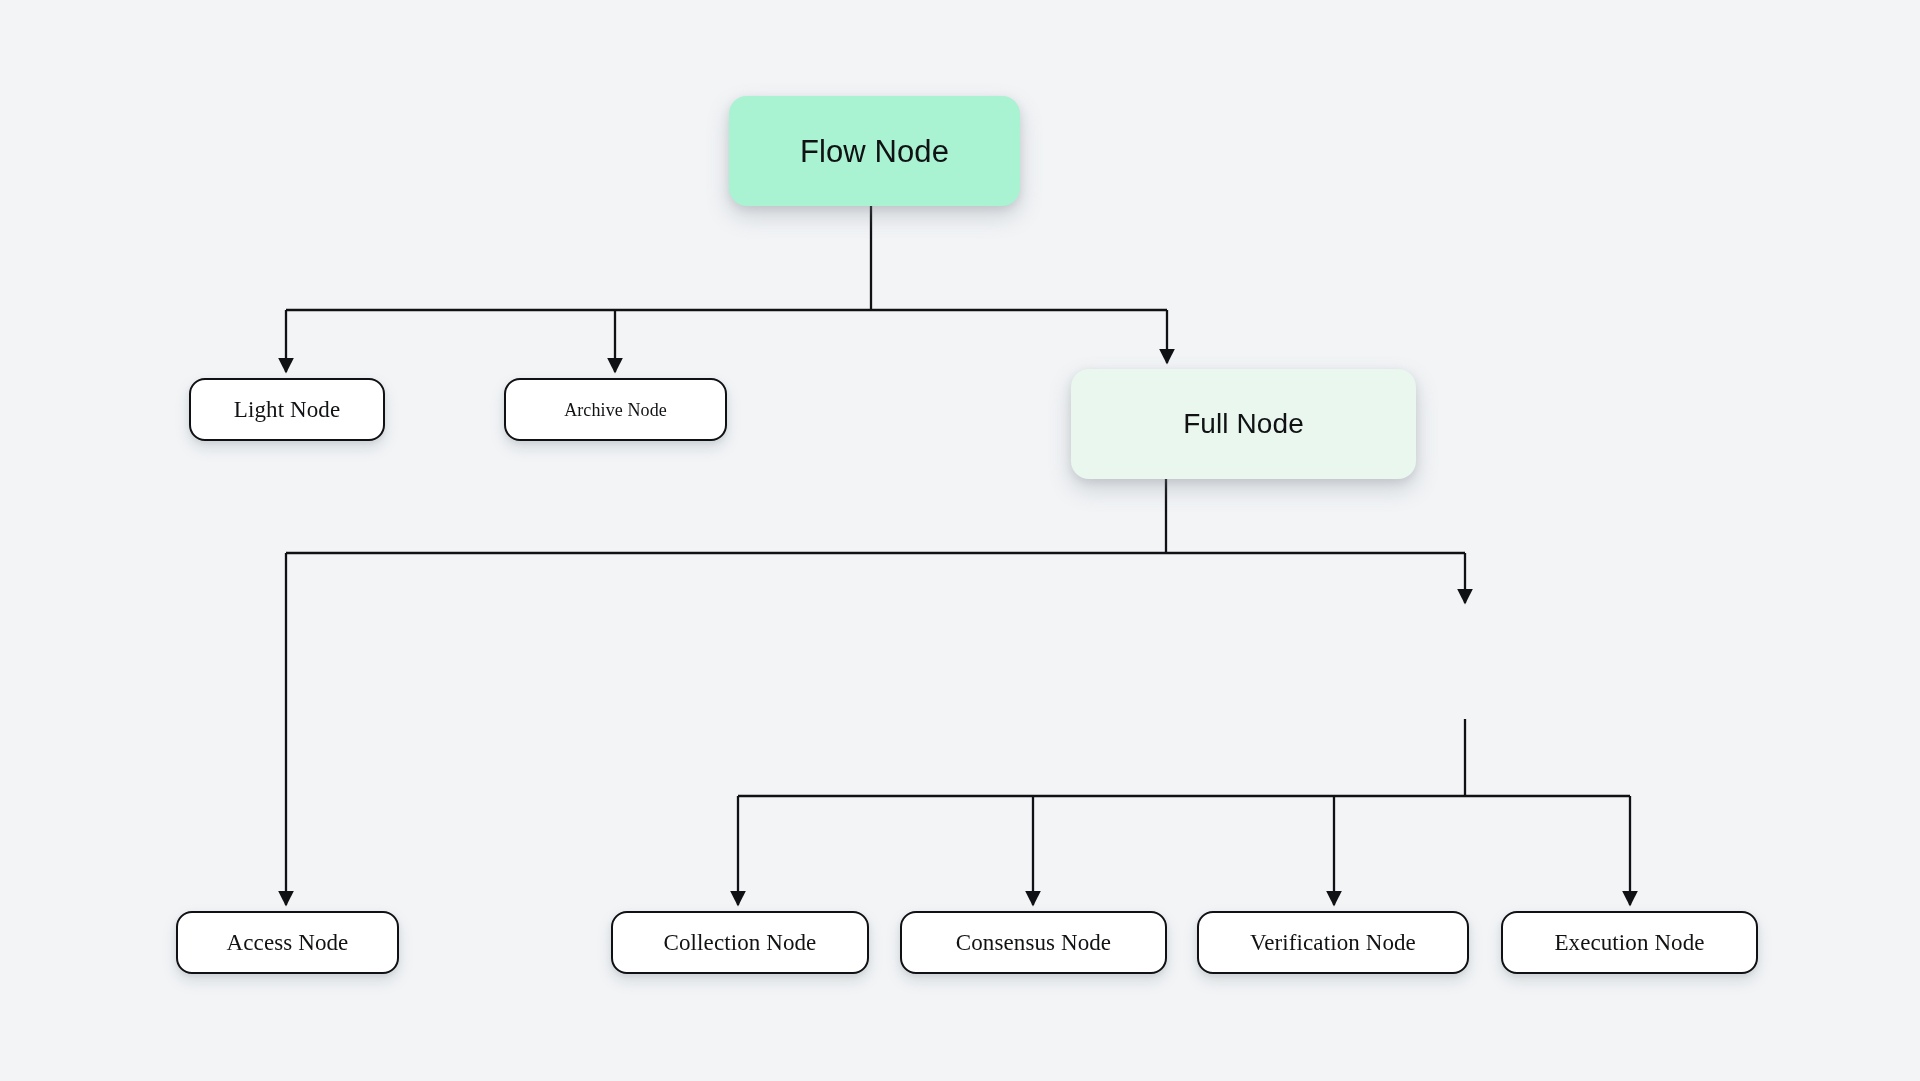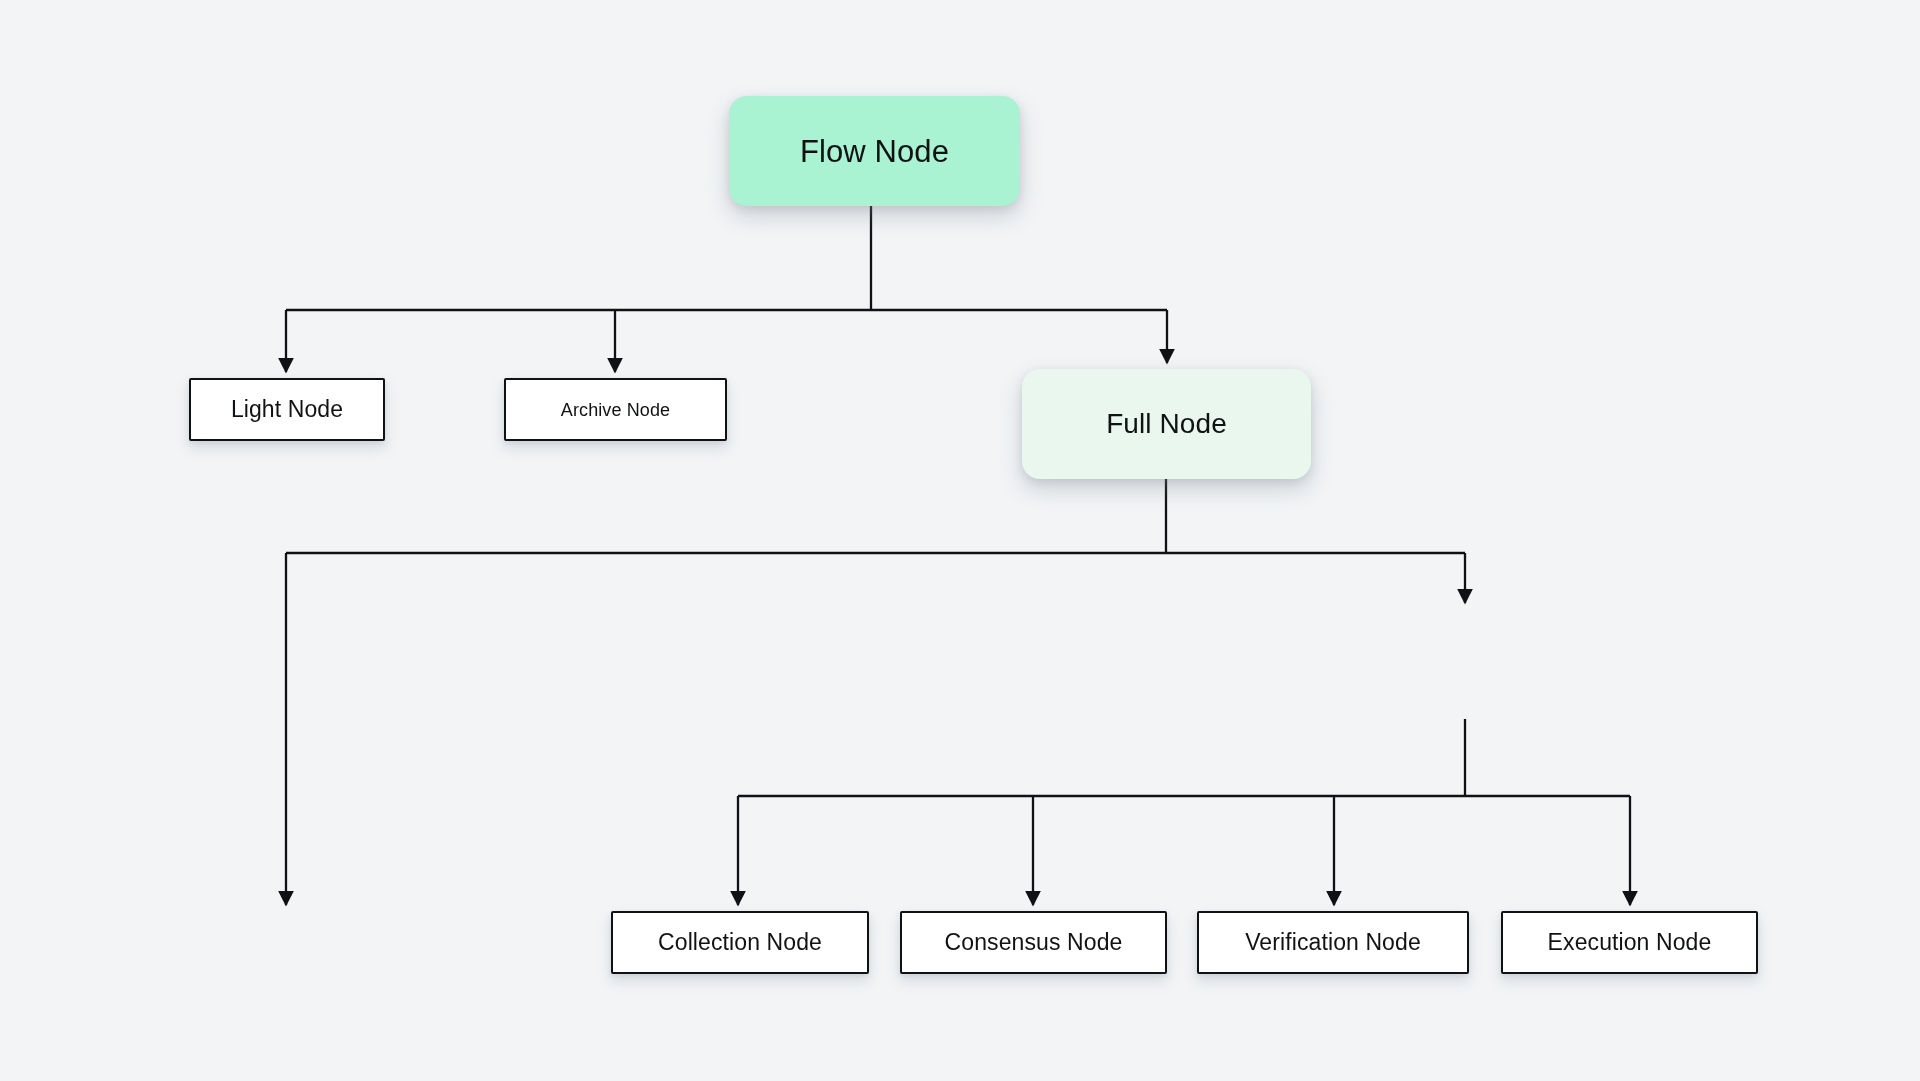--- a/index.html
+++ b/index.html
@@ -42,23 +42,24 @@
     border: none;
     border-radius: 18px;
     box-shadow: 0 10px 22px rgba(120, 130, 140, 0.30),
                 0 3px 8px rgba(120, 130, 140, 0.18);
     align-items: center;
   }
   
   .node.outline {
     background: #ffffff;
     border: 2.2px solid #101114;
-    border-radius: 2px;
+    border-radius: 16px;
     box-shadow: 0 7px 14px rgba(120, 130, 140, 0.22),
                 0 2px 5px rgba(120, 130, 140, 0.14);
+    font-family: Liberation Serif, serif;
   }
   .node-label {
     display: block;
     line-height: 1;
   }
 </style>
 </head>
 <body style="background: rgb(242, 244, 246);">
 
 <div id="diagram-root">
@@ -103,25 +104,28 @@
   </div>
 
   <div class="node outline" id="node-light" style="left: 189px; top: 378px; width: 196px; height: 63px; font-size: 23px; color: rgb(17, 18, 20); background: rgb(255, 255, 255); border-color: rgb(16, 17, 20);">
     <span class="node-label">Light Node</span>
   </div>
 
   <div class="node outline" id="node-archive" style="left: 504px; top: 378px; width: 223px; height: 63px; font-size: 18px; color: rgb(17, 18, 20); background: rgb(255, 255, 255); border-color: rgb(16, 17, 20);">
     <span class="node-label">Archive Node</span>
   </div>
 
-  <div class="node tinted" id="node-full" style="left: 1022px; top: 369px; width: 289px; height: 110px; font-size: 28px; color: rgb(17, 18, 20); background: rgb(233, 247, 239);">
+  <div class="node tinted" id="node-full" style="left: 1071px; top: 369px; width: 345px; height: 110px; font-size: 28px; color: rgb(17, 18, 20); background: rgb(233, 247, 239);">
     <span class="node-label">Full Node</span>
   </div>
 
 
+  <div class="node outline" id="node-access" style="left: 176px; top: 911px; width: 223px; height: 63px; font-size: 23px; color: rgb(17, 18, 20); background: rgb(255, 255, 255); border-color: rgb(16, 17, 20);">
+    <span class="node-label">Access Node</span>
+  </div>
 
   <div class="node outline" id="node-consensus" style="left: 900px; top: 911px; width: 267px; height: 63px; font-size: 23px; color: rgb(17, 18, 20); background: rgb(255, 255, 255); border-color: rgb(16, 17, 20);">
     <span class="node-label">Consensus Node</span>
   </div>
 
   <div class="node outline" id="node-collection" style="left: 611px; top: 911px; width: 258px; height: 63px; font-size: 23px; color: rgb(17, 18, 20); background: rgb(255, 255, 255); border-color: rgb(16, 17, 20);">
     <span class="node-label">Collection Node</span>
   </div>
 
   <div class="node outline" id="node-verification" style="left: 1197px; top: 911px; width: 272px; height: 63px; font-size: 23px; color: rgb(17, 18, 20); background: rgb(255, 255, 255); border-color: rgb(16, 17, 20);">

